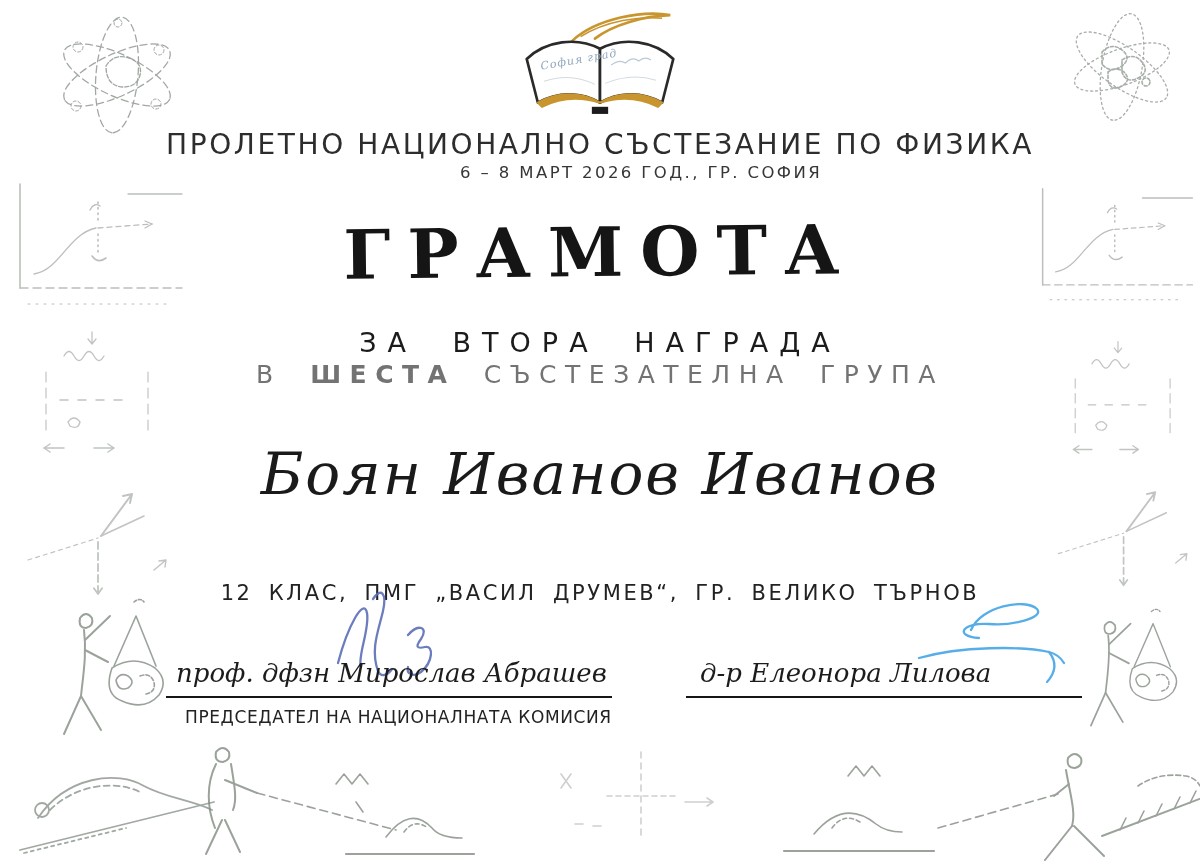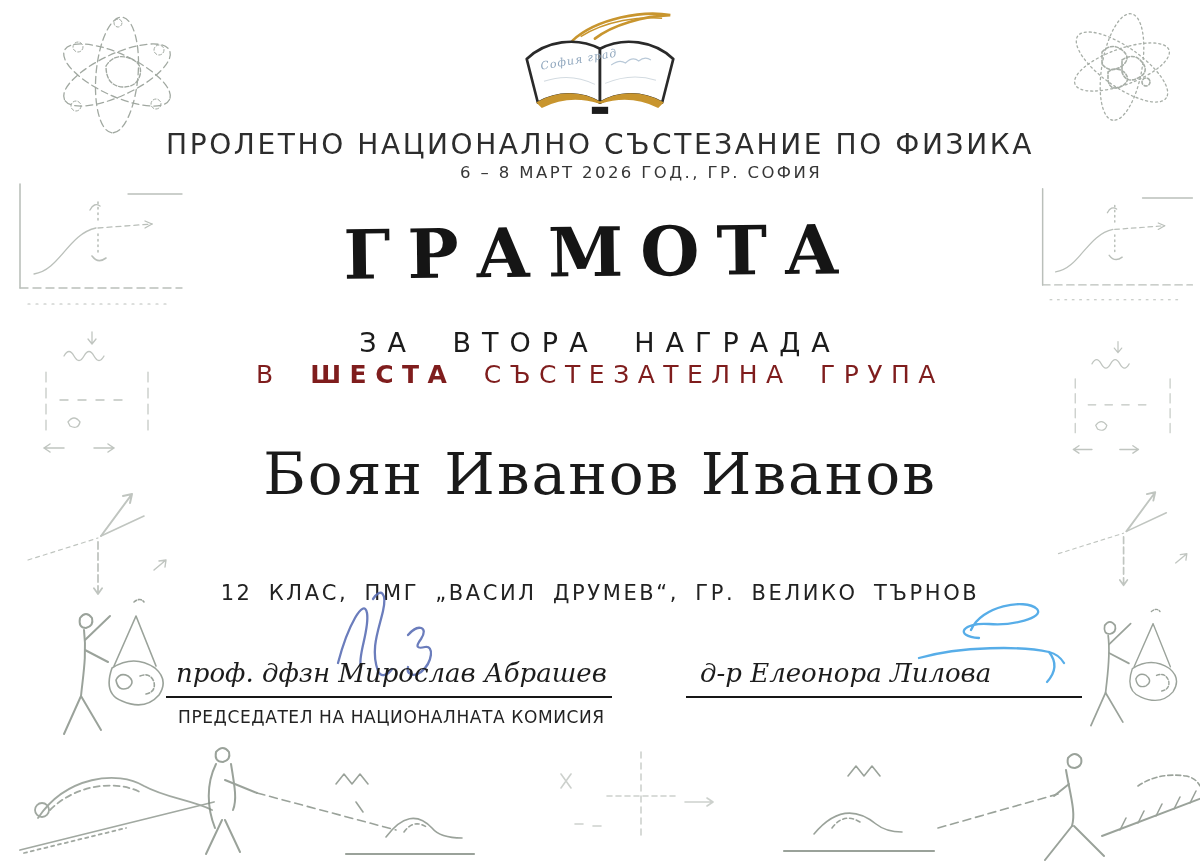--- a/index.html
+++ b/index.html
@@ -25,45 +25,45 @@
   }
   
   .document-title{
     top:212px;font-size:68px;font-weight:700;letter-spacing:17px;color:#151515;
     font-family:"DejaVu Serif",serif;transform:rotate(-0.6deg);
   }
   .award-line1{
     top:327px;font-size:27px;letter-spacing:11px;word-spacing:16px;color:#1b1b1b;
   }
   .award-line2{
-    top:360px;font-size:25px;letter-spacing:8.5px;word-spacing:12px;color:#7f1d1d;
+    top:360px;font-size:25px;letter-spacing:8.5px;word-spacing:12px;color:#737373;
   }
   .award-group{font-weight:700;}
   .recipient-name{
-    top:440px;font-family:"DejaVu Serif",serif;
+    top:440px;font-family:"DejaVu Serif",serif;font-style:italic;
     font-size:58px;color:#1a1a1a;letter-spacing:2px;
   }
   .recipient-details{
     top:541px;font-size:21px;letter-spacing:2.6px;word-spacing:7px;color:#222;margin-top:40px;
   }
   
   .sig-name{
     position:absolute;font-family:"DejaVu Serif",serif;font-style:italic;
     font-size:26px;color:#1c1c1c;white-space:nowrap;
   }
   .sig-name-left{left:176px;top:658px;}
   .sig-name-right{left:700px;top:658px;}
   .sig-rule{position:absolute;top:696px;border-bottom:2.5px solid #161616;}
   .sig-rule-left{left:166px;width:446px;}
   .sig-rule-right{left:686px;width:396px;}
   .sig-title{
     position:absolute;top:707px;font-size:17px;letter-spacing:0.6px;color:#222;
     white-space:nowrap;
   }
-  .sig-title-left{left:178px;}
+  .sig-title-left{left:185px;}
   .sig-title-right{left:692px;}
   .ink{position:absolute;}
   .ink-left{left:320px;top:583px;width:132px;height:102px;}
   .ink-right{left:853px;top:594px;width:214px;height:96px;}
   
   .sketch{position:absolute;}
   .sk-atom-tl{left:46px;top:14px;width:142px;height:122px;opacity:.75;}
   .sk-atom-tr{left:1050px;top:10px;width:142px;height:114px;opacity:.7;}
   .sk-graph-l{left:2px;top:176px;width:186px;height:142px;opacity:.55;}
   .sk-graph-r{left:1026px;top:176px;width:172px;height:142px;opacity:.55;}

